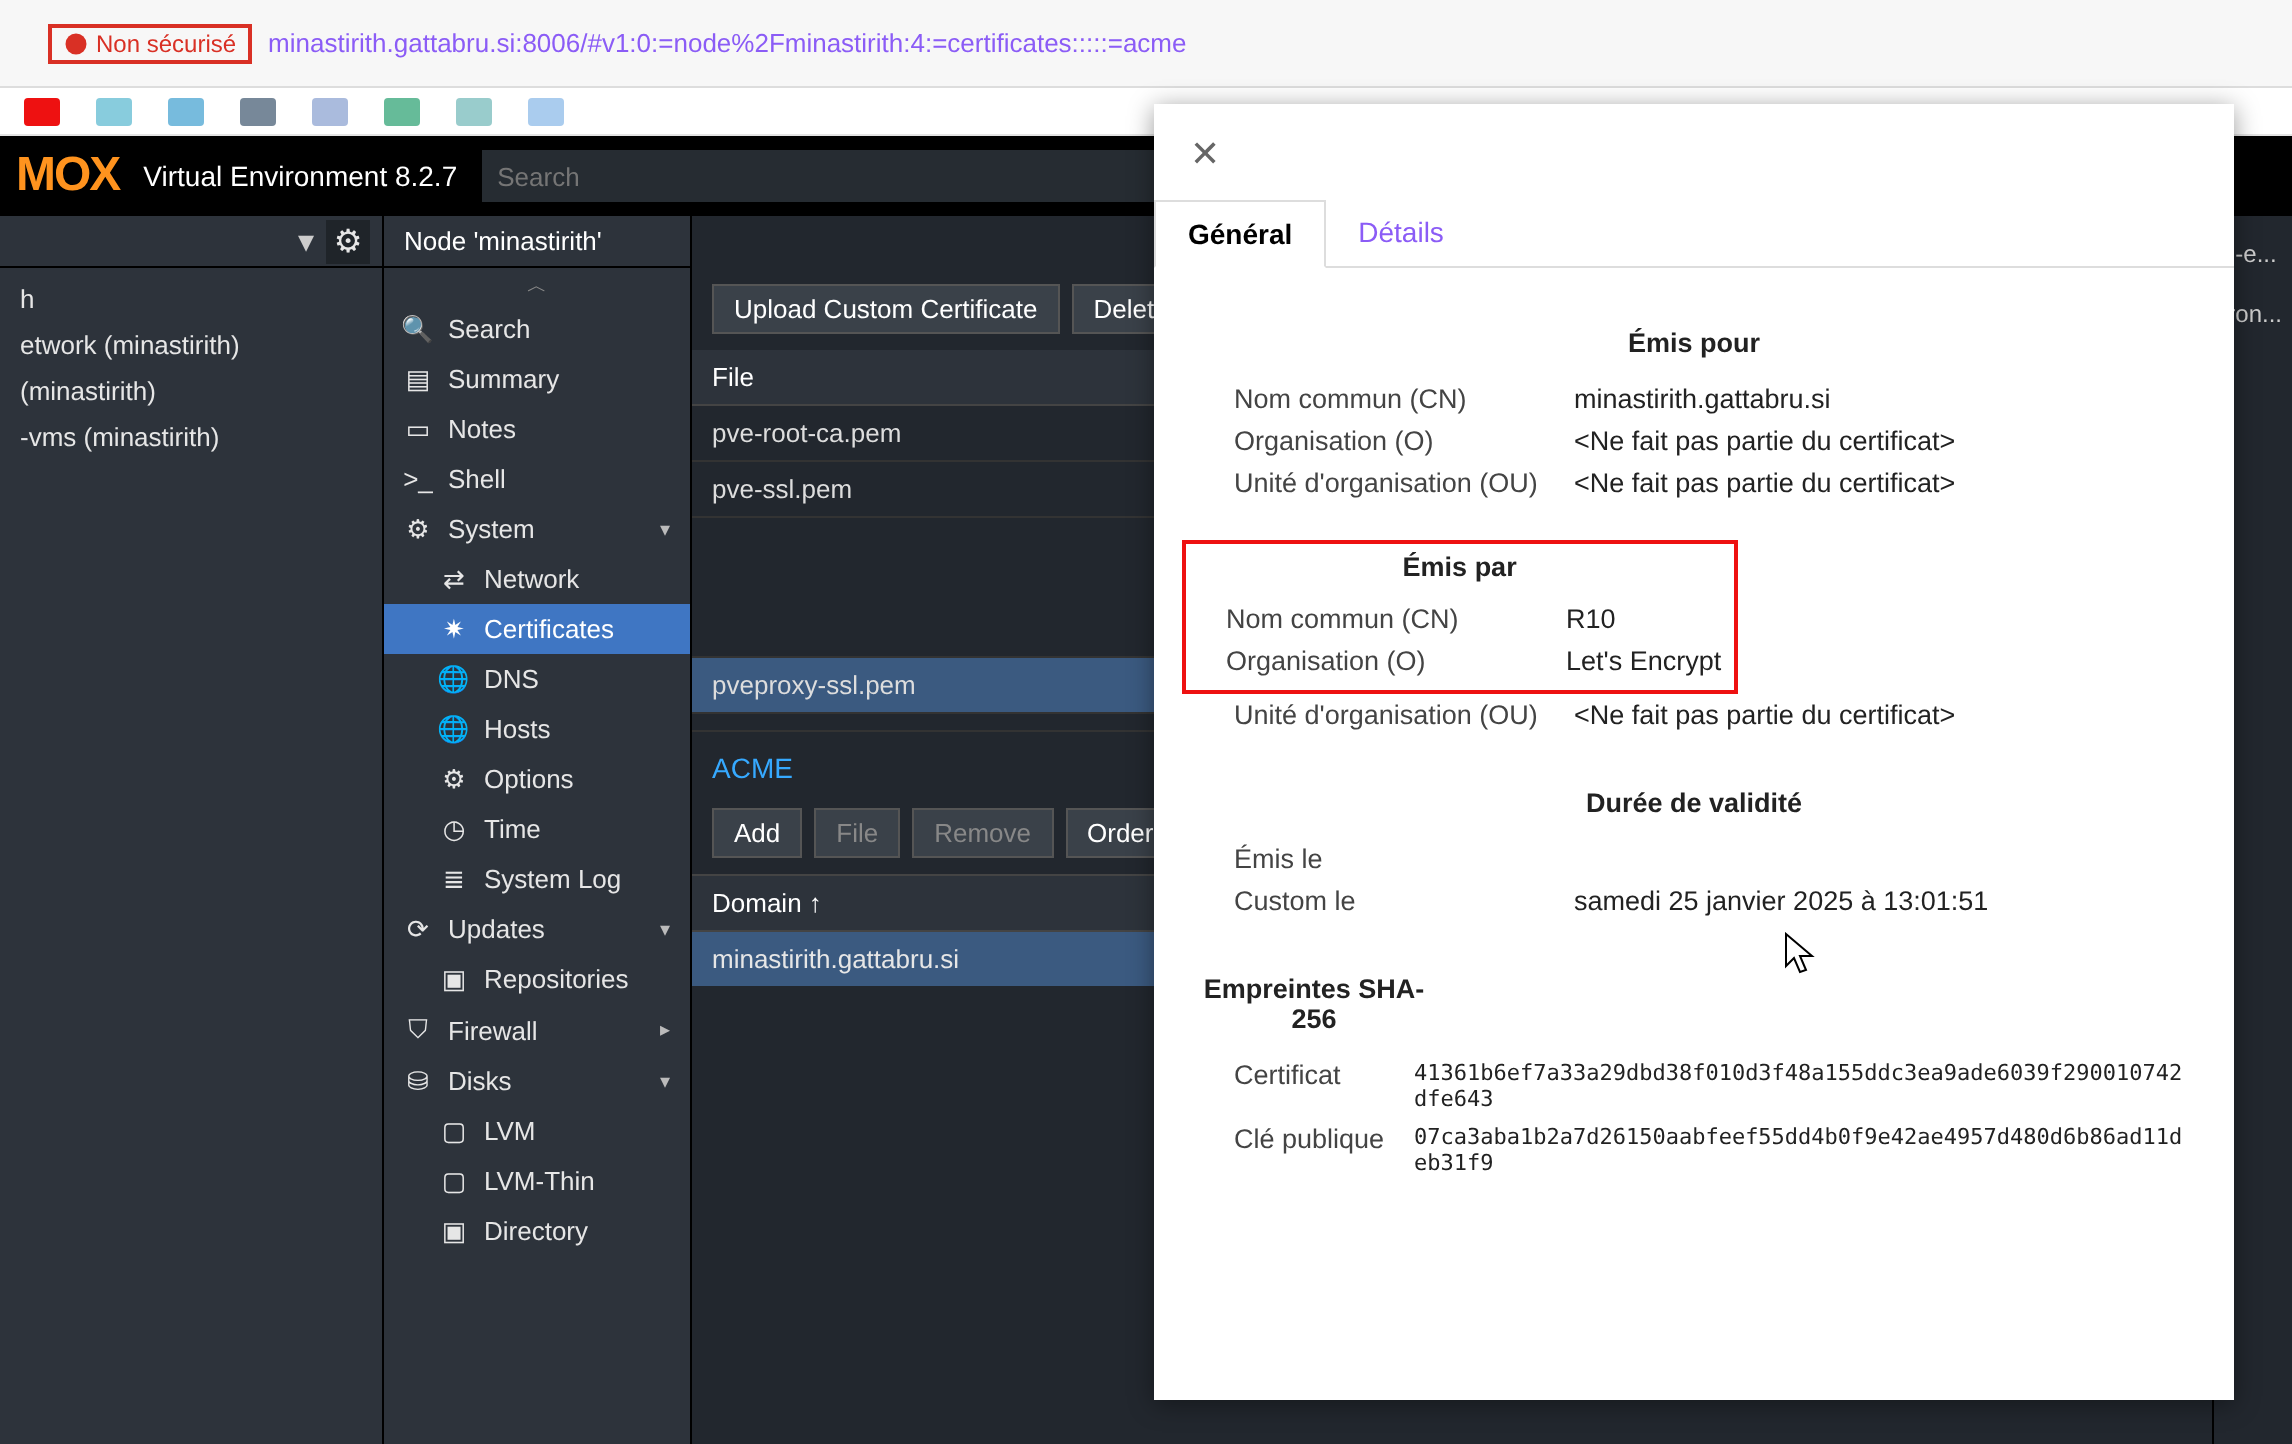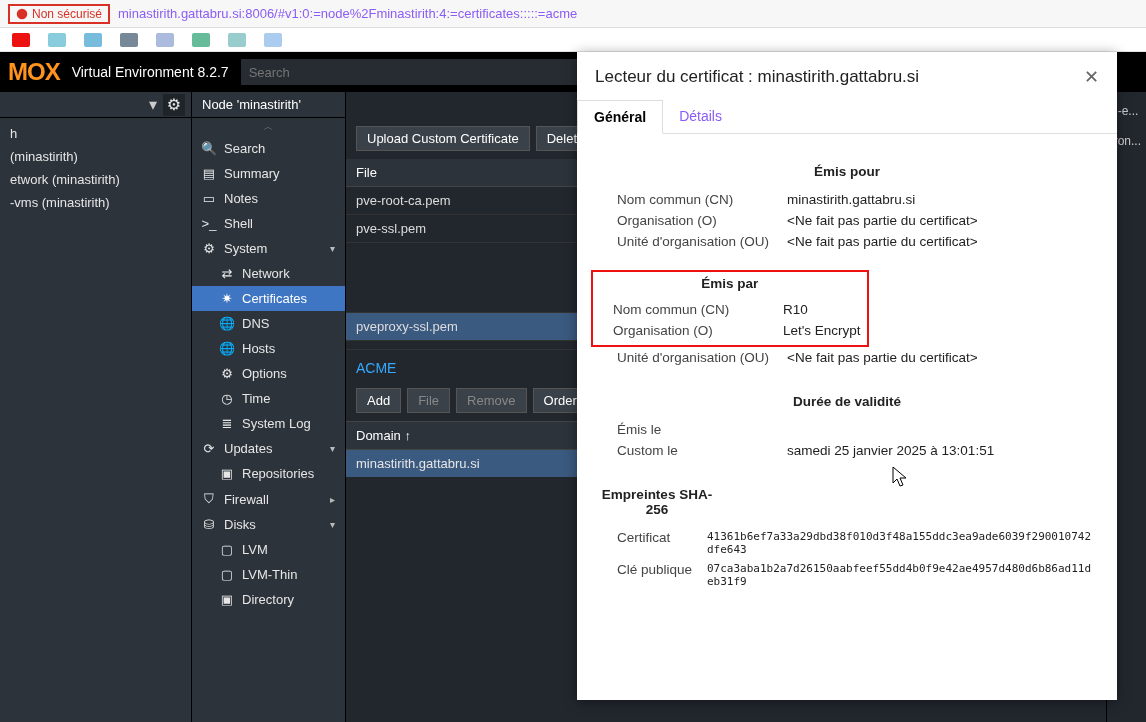--- a/index.html
+++ b/index.html
@@ -1,17 +1,17 @@
 <!DOCTYPE html>
 <html><head>
 <meta charset="utf-8">
 <style>
   * { box-sizing: border-box; font-family: "Segoe UI", Arial, sans-serif; }
   body { margin:0; background:#1f2429; color:#e6e6e6; overflow:hidden; }
-  .url-bar { height:28px; background:#f7f7f7; color:#333; display:flex; align-items:center; padding:0 8px; font-size:13px; border-bottom:1px solid #ddd; }
+  .url-bar { height:44px; background:#f7f7f7; color:#333; display:flex; align-items:center; padding:0 24px; font-size:13px; border-bottom:1px solid #ddd; }
   .non-secure { display:flex; align-items:center; gap:4px; color:#d93025; border:2px solid #d93025; padding:1px 6px; font-size:12px; margin-right:8px; }
   .non-secure svg { width:12px; height:12px; fill:#d93025; }
   .bookmark-strip { height:24px; background:#fff; display:flex; align-items:center; gap:18px; padding:0 12px; border-bottom:1px solid #e4e4e4;}
   .bm { width:18px; height:14px; border-radius:2px; }
 
   .topbar { height:40px; background:#000; display:flex; align-items:center; padding:0 8px; gap:12px; }
   .logo { font-weight:700; font-size:24px; color:#ff931e; letter-spacing:-1px; }
   .prod { color:#fff; font-size:14px; }
   .search { background:#262c32; border:none; height:26px; width:560px; color:#bbb; padding:0 8px; font-size:13px; }
 
@@ -98,22 +98,22 @@
 <div class="shell">
 
   <div class="left-col">
     <div class="folder-sel">
       <span style="flex:1"></span>
       <span style="color:#ccc;">▾</span>
       <span class="gear">⚙</span>
     </div>
     <div class="tree">
       <div class="tree-item">h</div>
+      <div class="tree-item">etwork (minastirith)</div>
       <div class="tree-item">(minastirith)</div>
-      <div class="tree-item">etwork (minastirith)</div>
       <div class="tree-item">-vms (minastirith)</div>
     </div>
   </div>
 
   <div class="mid-col">
     <div class="node-title">Node 'minastirith'</div>
     <div class="up-arrow">︿</div>
     <div class="menu">
       <div class="mi">
           <span class="ic">🔍</span>
@@ -240,21 +240,20 @@
   </div>
 
   <div class="right-col">
     <div>d-e...</div>
     <div>iron...</div>
   </div>
 </div>
 
 <div class="cert-panel">
   <div class="cert-hdr">
-    <span class="cert-title">Lecteur du certificat : minastirith.gattabru.si</span>
     <span class="cert-close">✕</span>
   </div>
   <div class="cert-tabs">
     <div class="cert-tab active">Général</div>
     <div class="cert-tab">Détails</div>
   </div>
   <div class="cert-body">
     <div class="sect-h">Émis pour</div>
     <div class="row2">
         <span class="k">Nom commun (CN)</span>

